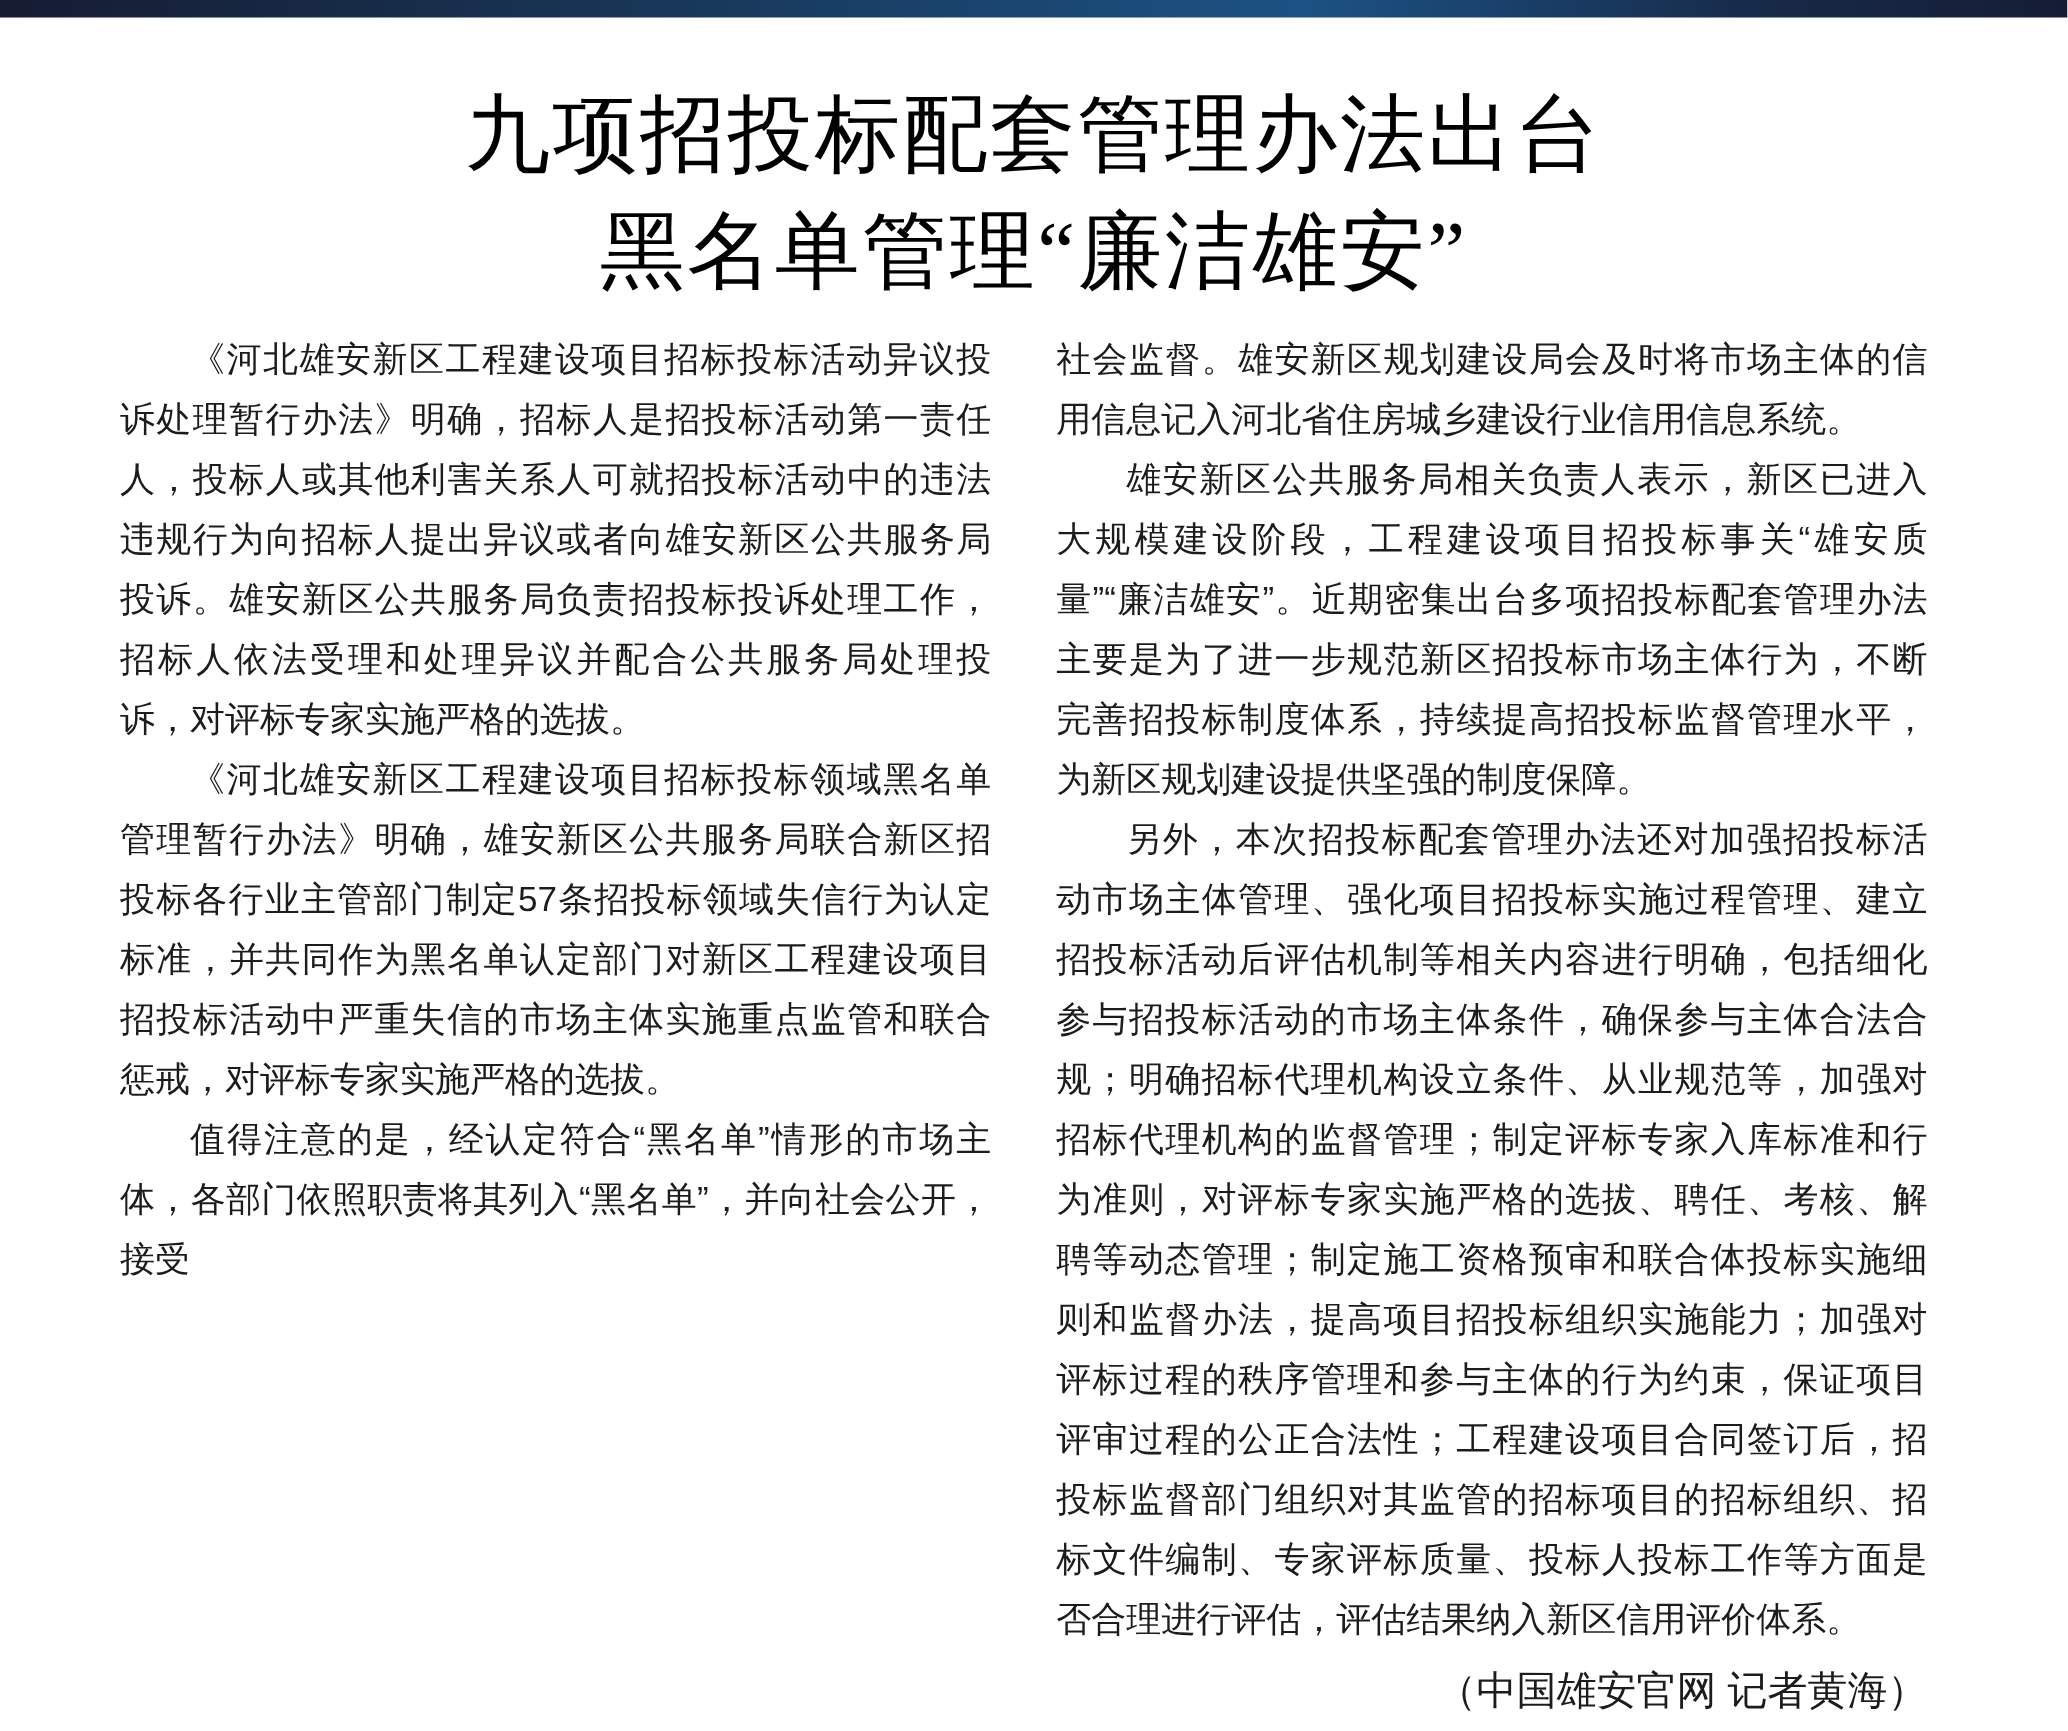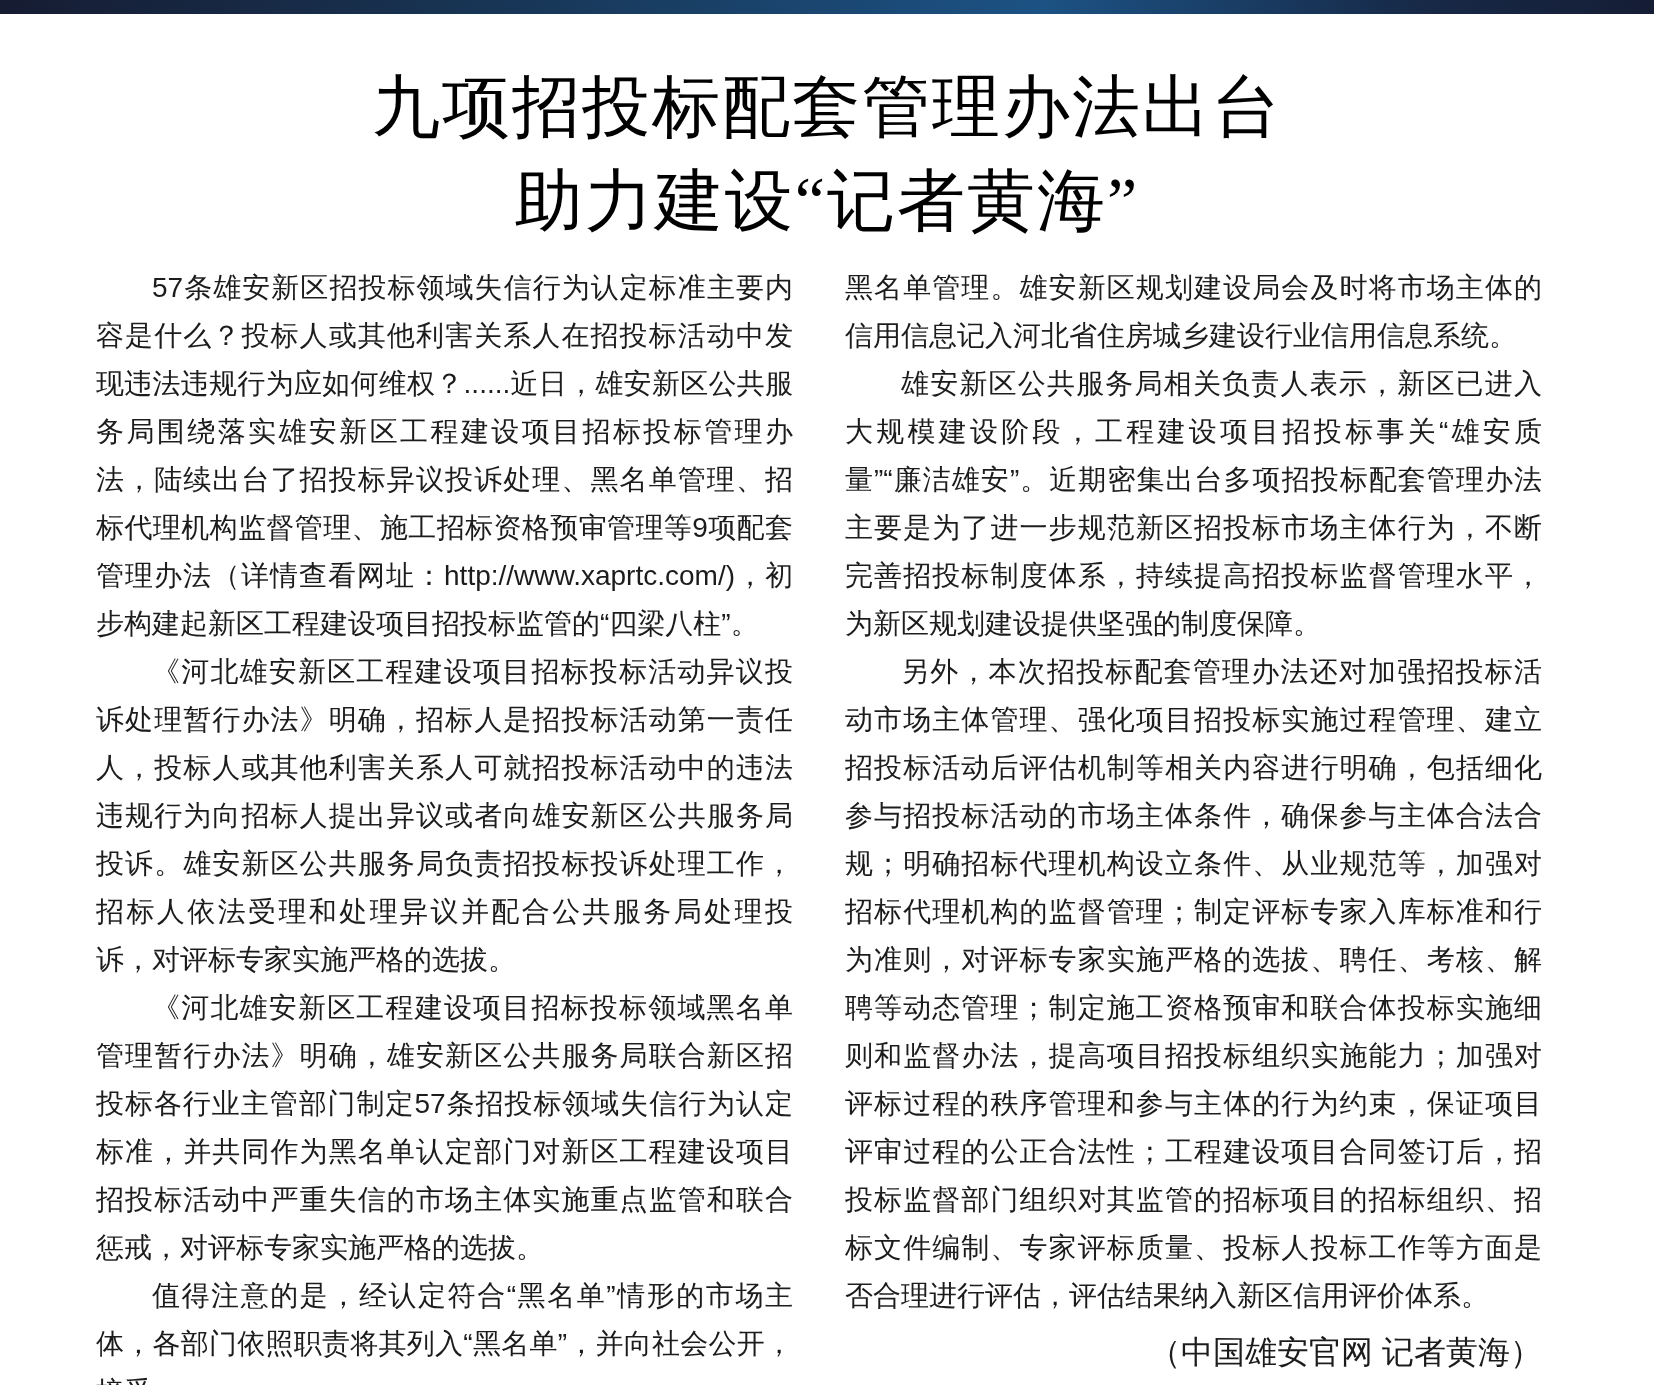--- a/index.html
+++ b/index.html
@@ -68,34 +68,33 @@
   }
 </style>
 </head>
 <body>
 
 <div class="top-bar"></div>
 
 <div class="page">
   <h1 class="title">
     <span class="title-line">九项招投标配套管理办法出台</span>
-    <span class="title-line">助力建设“记者黄海”</span>
+    <span class="title-line">黑名单管理“廉洁雄安”</span>
   </h1>
 
   <div class="columns">
     <div class="column">
       <div class="para-group">
-          <p class="para indent">57条雄安新区招投标领域失信行为认定标准主要内容是什么？投标人或其他利害关系人在招投标活动中发现违法违规行为应如何维权？......近日，雄安新区公共服务局围绕落实雄安新区工程建设项目招标投标管理办法，陆续出台了招投标异议投诉处理、黑名单管理、招标代理机构监督管理、施工招标资格预审管理等9项配套管理办法（详情查看网址：http://www.xaprtc.com/)，初步构建起新区工程建设项目招投标监管的“四梁八柱”。</p>
           <p class="para indent">《河北雄安新区工程建设项目招标投标活动异议投诉处理暂行办法》明确，招标人是招投标活动第一责任人，投标人或其他利害关系人可就招投标活动中的违法违规行为向招标人提出异议或者向雄安新区公共服务局投诉。雄安新区公共服务局负责招投标投诉处理工作，招标人依法受理和处理异议并配合公共服务局处理投诉，对评标专家实施严格的选拔。</p>
           <p class="para indent">《河北雄安新区工程建设项目招标投标领域黑名单管理暂行办法》明确，雄安新区公共服务局联合新区招投标各行业主管部门制定57条招投标领域失信行为认定标准，并共同作为黑名单认定部门对新区工程建设项目招投标活动中严重失信的市场主体实施重点监管和联合惩戒，对评标专家实施严格的选拔。</p>
           <p class="para indent">值得注意的是，经认定符合“黑名单”情形的市场主体，各部门依照职责将其列入“黑名单”，并向社会公开，接受</p>
         </div>
     </div>
     <div class="column">
       <div class="para-group">
-          <p class="para">黑名单管理。雄安新区规划建设局会及时将市场主体的信用信息记入河北省住房城乡建设行业信用信息系统。</p>
+          <p class="para">社会监督。雄安新区规划建设局会及时将市场主体的信用信息记入河北省住房城乡建设行业信用信息系统。</p>
           <p class="para indent">雄安新区公共服务局相关负责人表示，新区已进入大规模建设阶段，工程建设项目招投标事关“雄安质量”“廉洁雄安”。近期密集出台多项招投标配套管理办法主要是为了进一步规范新区招投标市场主体行为，不断完善招投标制度体系，持续提高招投标监督管理水平，为新区规划建设提供坚强的制度保障。</p>
           <p class="para indent">另外，本次招投标配套管理办法还对加强招投标活动市场主体管理、强化项目招投标实施过程管理、建立招投标活动后评估机制等相关内容进行明确，包括细化参与招投标活动的市场主体条件，确保参与主体合法合规；明确招标代理机构设立条件、从业规范等，加强对招标代理机构的监督管理；制定评标专家入库标准和行为准则，对评标专家实施严格的选拔、聘任、考核、解聘等动态管理；制定施工资格预审和联合体投标实施细则和监督办法，提高项目招投标组织实施能力；加强对评标过程的秩序管理和参与主体的行为约束，保证项目评审过程的公正合法性；工程建设项目合同签订后，招投标监督部门组织对其监管的招标项目的招标组织、招标文件编制、专家评标质量、投标人投标工作等方面是否合理进行评估，评估结果纳入新区信用评价体系。</p>
         </div>
       <div class="byline">（中国雄安官网 记者黄海）</div>
     </div>
   </div>
 </div>
 
 </body></html>

